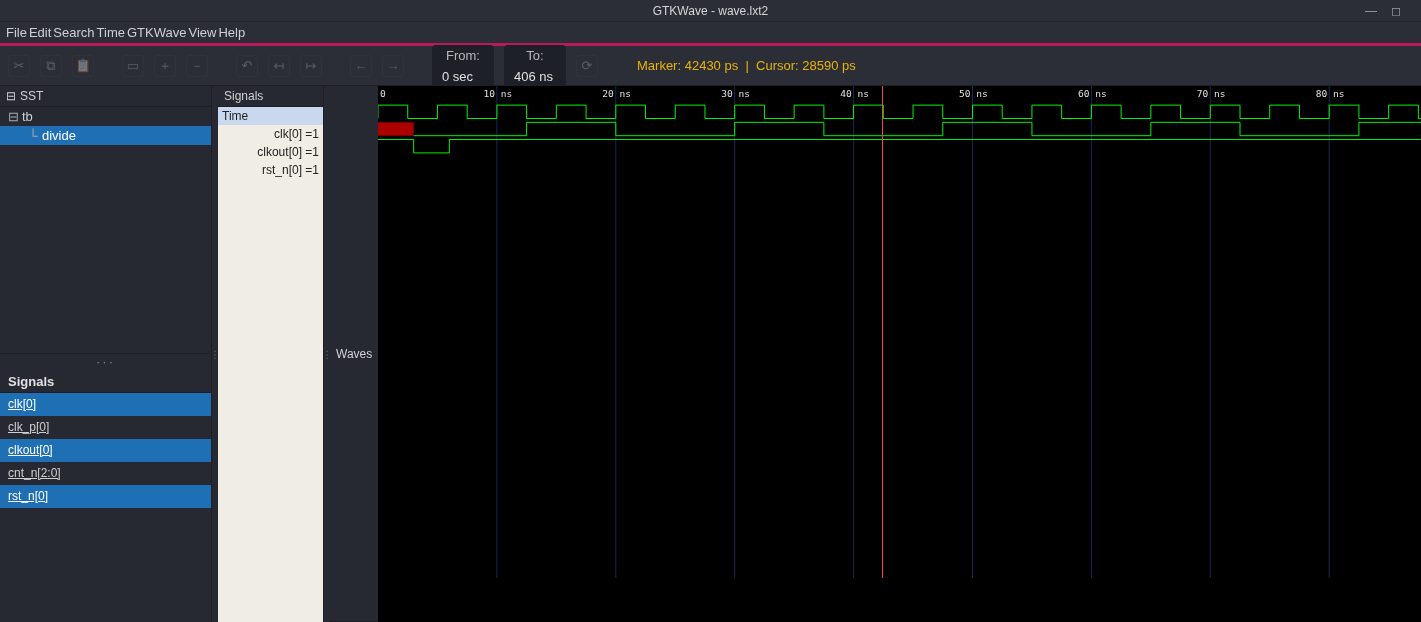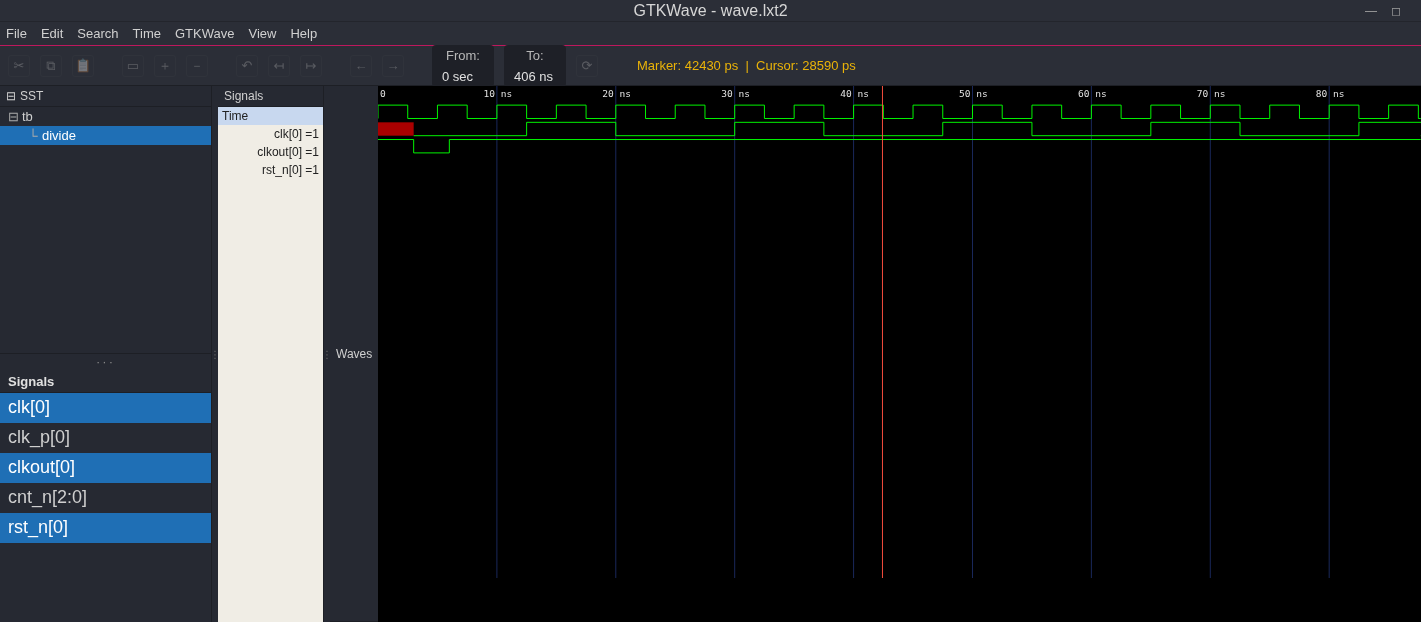--- a/index.html
+++ b/index.html
@@ -1,26 +1,26 @@
 <!DOCTYPE html>
 <html><head>
 <meta charset="utf-8">
 <style>
   * { margin: 0; padding: 0; box-sizing: border-box; font-family: "Segoe UI", Arial, sans-serif; }
   body { background: #2b2e37; color: #c8c8c8; width: 1421px; height: 622px; overflow: hidden; font-size: 13px; }
   .win { display: flex; flex-direction: column; height: 100%; }
 
   
   .titlebar { height: 22px; background: #2b2e37; display: flex; align-items: center; justify-content: center; position: relative; border-bottom: 1px solid #23252c; }
-  .titlebar .title { font-size: 16px; color: #d6d6d6; }
+  .titlebar .title { font-size: 12px; color: #d6d6d6; }
   .titlebar .wc { position:absolute; right:6px; display:flex; gap:14px; color:#a0a0a0; font-size:12px; }
   .wc span { cursor:default; }
 
   
-  .menubar { height: 24px; background: #2b2e37; display: flex; align-items: center; padding: 0 6px; gap: 14px; color: #d0d0d0; font-size: 13px; border-bottom: 1px solid #be185d;}
+  .menubar { height: 24px; background: #2b2e37; display: flex; align-items: center; padding: 0 6px; gap: 2px; color: #d0d0d0; font-size: 13px; border-bottom: 3px solid #be185d;}
   .menubar span { cursor: default; }
 
   
   .toolbar { height: 40px; background: #2b2e37; display: flex; align-items: center; padding: 0 8px; gap: 10px; border-bottom: 1px solid #1d1f25; color:#b0b0b0; font-size:13px;}
   .toolbar .tb-icon { width:22px; height:22px; border:1px solid #3a3d45; border-radius:3px; opacity:.35; display:flex; align-items:center;justify-content:center; }
   .toolbar .gap { width:8px; }
   .toolbar .range { display:flex; align-items:center; gap:6px; background:#1e2027; padding:3px 10px; border-radius:4px;flex-direction:column; }
   .toolbar .range .lbl { color:#b8b8b8; }
   .toolbar .range .val { color:#e0e0e0; min-width:42px; }
   .toolbar .readout { margin-left:29px; color:#eab308; white-space:pre; }
@@ -32,21 +32,21 @@
   .left { width:212px; display:flex; flex-direction:column; border-right:1px solid #1d1f25; }
   .pane-hdr { background:#262932; padding:3px 6px; font-size:12px; color:#d0d0d0; border-bottom:1px solid #1d1f25; display:flex; align-items:center; gap:4px;}
   .sst { flex: 0 0 246px; background:#262932; overflow:auto; font-size:13px; }
   .sst-row { padding:2px 8px; display:flex; align-items:center; gap:4px; color:#cfcfcf; }
   .sst-row.child { padding-left:28px; background:#1f6fb5; color:#fff; }
   .tree-icon { width:10px; text-align:center; color:#aaa; }
   .dots { text-align:center; color:#888; padding:0 0 2px 0; letter-spacing:2px; background:#262932; border-top:1px solid #1d1f25;}
   .siglist { flex:1; background:#262932; display:flex; flex-direction:column; overflow:hidden;}
   .siglist .hdr { background:#262932; font-weight:bold; color:#e0e0e0; padding:3px 8px; border-bottom:1px solid #1d1f25;}
   .siglist .items { flex:1; overflow:auto; }
-  .siglist .item { padding:4px 8px; font-size:18px; color:#cfcfcf; border-bottom:1px solid rgba(0,0,0,0); }
+  .siglist .item { padding:4px 8px; font-size:12px; color:#cfcfcf; border-bottom:1px solid rgba(0,0,0,0);text-decoration:underline; }
   .siglist .item.sel { background:#1f6fb5; color:#fff; }
 
   
   .sigcol { width:106px; background:#f0ede5; color:#222; font-family:"Consolas","Courier New",monospace; font-size:12px; display:flex; flex-direction:column; border-right:1px solid #1d1f25;}
   .sigcol .pane-hdr { background:#262932; color:#d0d0d0; }
   .sigcol .body { flex:1; background:#f0ede5; overflow:hidden;}
   .sigcol .row { height:18px; line-height:18px; padding:0 4px; text-align:right; white-space:nowrap; }
   .sigcol .row.first { background:#c8d8ef; text-align:left; }
   .drag-dots { width:6px; background:#262932; display:flex; align-items:center; justify-content:center; color:#666; font-size:10px;}
 

